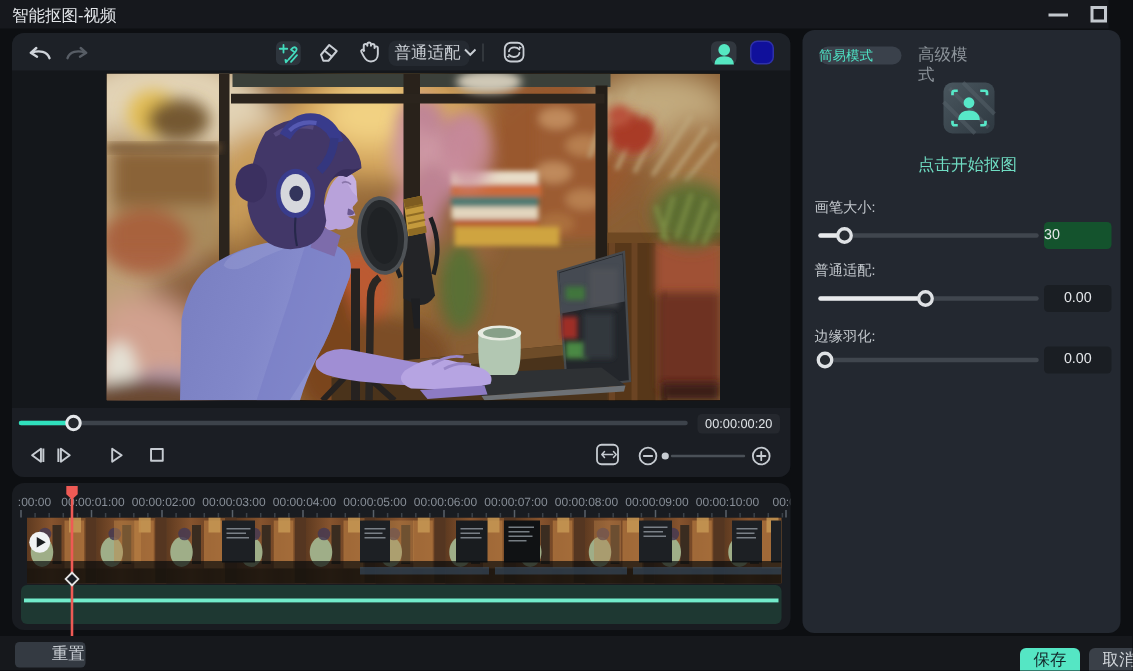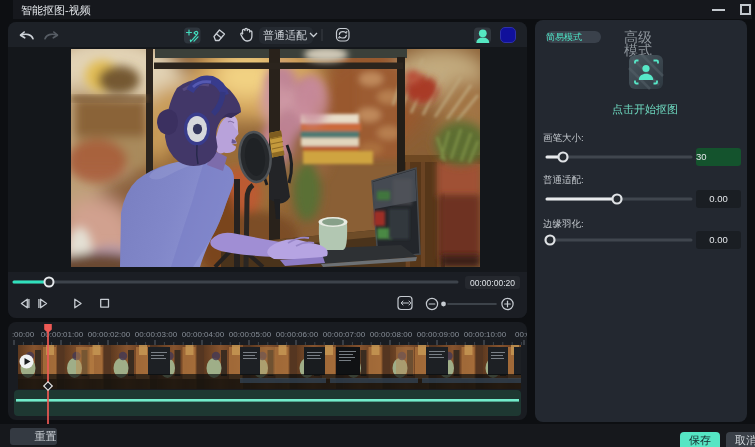--- a/index.html
+++ b/index.html
@@ -3,21 +3,21 @@
 <meta charset="utf-8">
 <style>
   * { margin:0; padding:0; box-sizing:border-box; }
   html,body { width:755px; height:447px; background:#0d0f12; font-family:"Liberation Sans",sans-serif; overflow:hidden; }
   body { position:relative; }
   .abs { position:absolute; }
 </style>
 </head>
 <body>
 
-<div class="abs" style="left:0;top:0;width:739px;height:19px;background:#16181d;margin-left:13px;">
+<div class="abs" style="left:0;top:0;width:739px;height:19px;background:#16181d;">
   <div class="abs" style="left:8px;top:3px;font-size:11px;color:#e3e6ea;">智能抠图-视频</div>
   <div class="abs" style="left:699px;top:9px;width:13px;height:2px;background:#c3c8ce;"></div>
   <div class="abs" style="left:727px;top:4px;width:11px;height:11px;border:2px solid #c3c8ce;"></div>
 </div>
 
 <div class="abs" style="left:8px;top:22px;width:519px;height:296px;background:#14171b;border-radius:8px;overflow:hidden;">
 
   <div class="abs" style="left:0;top:0;width:519px;height:25px;background:#1d2127;" id="toolbar">
     <svg width="519" height="25" style="position:absolute;left:0;top:0;">
 
@@ -440,21 +440,21 @@
 
 <svg class="abs" width="20" height="112" style="left:39px;top:323px;">
   <path d="M5.2 1 h7.6 v5.5 L9 10 5.2 6.5 Z" fill="#ee5a55"></path>
   <line x1="9" y1="9" x2="9" y2="106" stroke="#ee5a55" stroke-width="1.7"></line>
   <rect x="6" y="60" width="6" height="6" fill="#191c21" stroke="#e4e4e4" stroke-width="1.2" transform="rotate(45 9 63)"></rect>
 </svg>
 
 <div class="abs" style="left:535px;top:20px;width:212px;height:402px;background:#232830;border-radius:8px;" id="rightpanel">
 
   <div class="abs" style="left:11px;top:10.5px;width:55px;height:12.5px;background:#3a414b;border-radius:7px;color:#4ee3c5;font-size:9px;text-align:left;line-height:13px;">简易模式</div>
-  <div class="abs" style="left:77px;top:10.5px;width:40px;height:12.5px;color:#8d949b;font-size:14px;text-align:right;line-height:13px;">高级模式</div>
+  <div class="abs" style="left:77px;top:10.5px;width:40px;height:12.5px;color:#8d949b;font-size:11px;text-align:left;line-height:13px;">高级模式</div>
 
   <svg width="60" height="60" style="position:absolute;left:84px;top:30px;">
     <defs>
       <linearGradient id="gbx" x1="0" y1="0" x2="1" y2="1">
         <stop offset="0" stop-color="#4a575f"></stop>
           <stop offset="1" stop-color="#2e3840"></stop>
       </linearGradient>
     </defs>
     <rect x="10" y="5" width="34" height="34" rx="6" fill="url(#gbx)"></rect>
     <path d="M14 9 L40 35 M23 5 L44 26 M10 18 L31 39" stroke="#57636b" stroke-width="2.6" opacity="0.5"></path>

